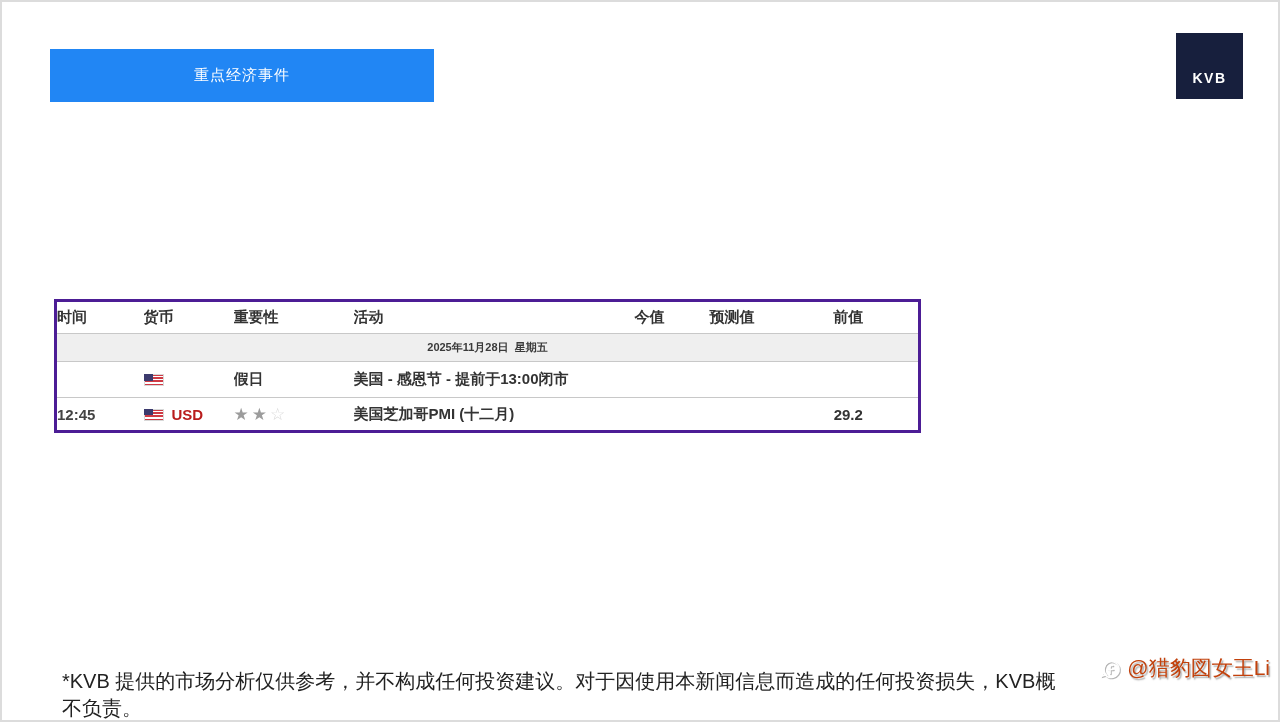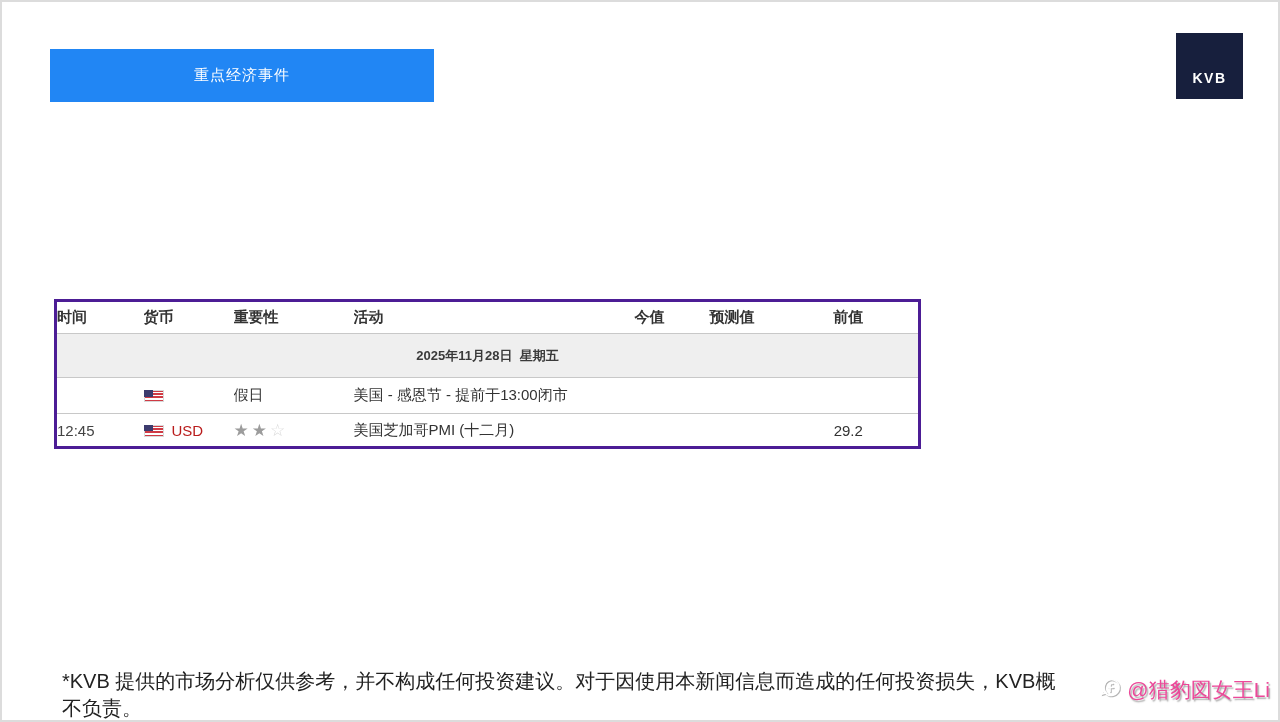--- a/index.html
+++ b/index.html
@@ -47,21 +47,21 @@
     position: absolute; left: 52px; top: 297px;
     width: 864px;
     border-collapse: collapse;
     table-layout: fixed;
     font-size: 15px;
     color: #333;
     border: 3px solid #4c1d95;
   }
   .events-table tr { border-bottom: 1px solid #c8c8c8; }
   .events-table th, .events-table td {
-    font-weight: normal;
+    font-weight: bold;
     vertical-align: middle;
     padding: 0;
     overflow: hidden;
     white-space: nowrap;
   }
   .events-table thead th {
     font-weight: bold;
     color: #333;
     height: 33px;
     text-align: left;
@@ -72,24 +72,24 @@
   .col-act    { width: 260px; }
   .col-actual { width: 72px; }
   .col-fore   { width: 93px; }
   .col-prev   { width: 141px; }
   .pad-l { padding-left: 14px; }
   .pad-l2 { padding-left: 10px; }
   .val-cell { text-align: center; }
   .events-table thead th.val-cell { text-align: center; }
   .date-row td {
     background: #efefef;
-    height: 44px;
+    height: 28px;
     text-align: center;
     font-weight: bold;
-    font-size: 13px;
+    font-size: 11px;
     color: #3a3a3a;
     white-space: pre;
   }
   .event-row-1 td { height: 36px; }
   .event-row-2 td { height: 34px; }
   .bold { font-weight: bold; }
   .time-cell { color: #444; }
   
   .flag-us {
     display: inline-block;
@@ -115,23 +115,23 @@
   .star-empty { color: #d9d9d9; }
   
   .disclaimer {
     position: absolute; left: 60px; top: 666px;
     width: 1000px;
     font-size: 20px;
     color: #222;
   }
   
   .watermark {
-    position: absolute; right: 8px; top: 674px;
-    display: flex; align-items: flex-start;
-    color: #ec4899;
+    position: absolute; right: 8px; top: 652px;
+    display: flex; align-items: flex-end;
+    color: #c2410c;
     font-size: 21px;
     text-shadow: 1.5px 1.5px 1.5px #a8a8a8;
   }
   .watermark svg { margin-right: 4px; filter: drop-shadow(1px 1px 0.5px #b5b5b5); }
 </style>
 </head>
 <body>
 
 <div class="page">
 

